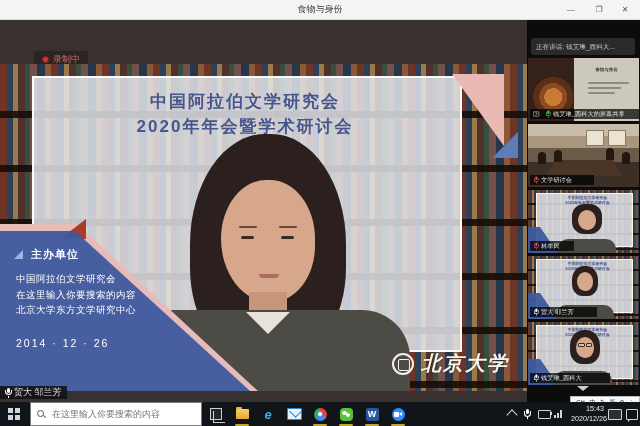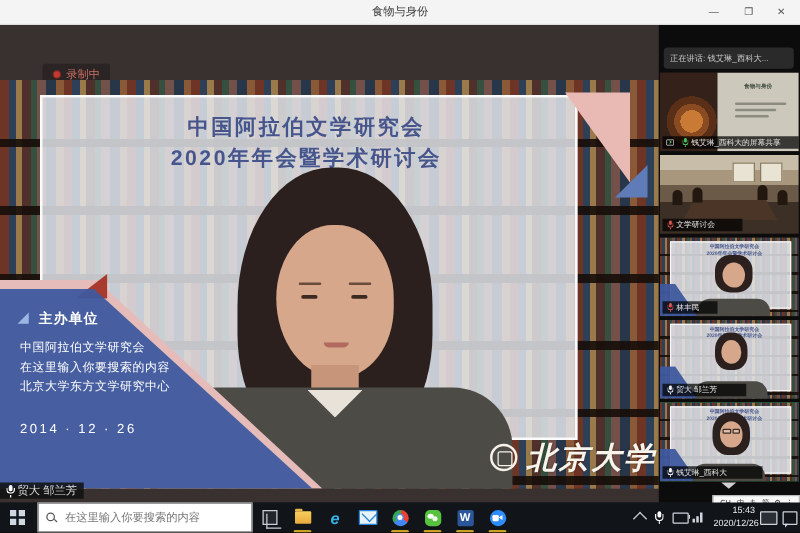--- a/index.html
+++ b/index.html
@@ -48,21 +48,21 @@
        clip-path:polygon(0 0,30% 0,100% 100%,0 100%);color:#fff;}
   .org-red{position:absolute;left:60px;bottom:152px;width:26px;height:20px;background:#a83a2e;clip-path:polygon(0 100%,100% 0,100% 100%);}
   .org-head{position:absolute;left:14px;top:16px;display:flex;align-items:center;gap:8px;font-size:11px;font-weight:bold;letter-spacing:1px;}
   .org-bullet{width:0;height:0;border-bottom:9px solid #9cb6e4;border-left:9px solid transparent;}
   .org-lines{position:absolute;left:16px;top:40px;font-size:9.5px;line-height:15.5px;letter-spacing:0.5px;}
   .org-date{position:absolute;left:16px;top:106px;font-size:10.5px;letter-spacing:2px;}
   
   .pku{position:absolute;left:392px;top:286px;display:flex;align-items:center;gap:7px;}
   .pku-seal{width:22px;height:22px;border-radius:50%;border:2px solid #f5f2ea;box-sizing:border-box;position:relative;}
   .pku-seal::after{content:"";position:absolute;left:4px;top:4px;width:10px;height:10px;border:1px solid #f5f2ea;border-radius:2px;}
-  .pku-name{font-family:"DejaVu Serif","Liberation Serif",serif;font-style:italic;font-weight:bold;color:#f7f4ec;font-size:24px;letter-spacing:2px;text-shadow:0 0 2px rgba(0,0,0,0.4);}
+  .pku-name{font-family:"DejaVu Serif","Liberation Serif",serif;font-style:italic;font-weight:bold;color:#f7f4ec;font-size:20px;letter-spacing:2px;text-shadow:0 0 2px rgba(0,0,0,0.4);}
   
   .name-label{position:absolute;left:0px;bottom:3px;height:13px;background:rgba(16,16,16,0.85);display:flex;align-items:center;gap:3px;padding:0 5px;}
   .name-label .ntxt{font-size:9px;color:#ddd;}
   
   .mic{position:relative;width:6px;height:10px;flex:0 0 auto;}
   .mic i{position:absolute;left:2px;top:0;width:2.6px;height:5.4px;border-radius:1.6px;background:var(--c,#fff);}
   .mic::before{content:"";position:absolute;left:0.4px;top:2.4px;width:5px;height:4.4px;border:1px solid var(--c,#fff);border-top:none;border-radius:0 0 3.4px 3.4px;}
   .mic::after{content:"";position:absolute;left:3px;top:8.4px;width:1.2px;height:1.8px;background:var(--c,#fff);}
   .mic.red{--c:#e0564a;} .mic.green{--c:#4cc46a;}
   

